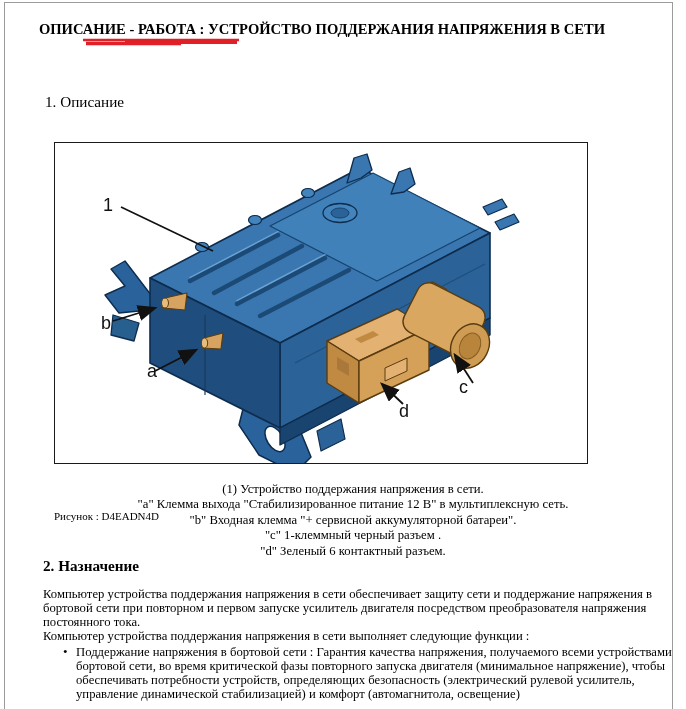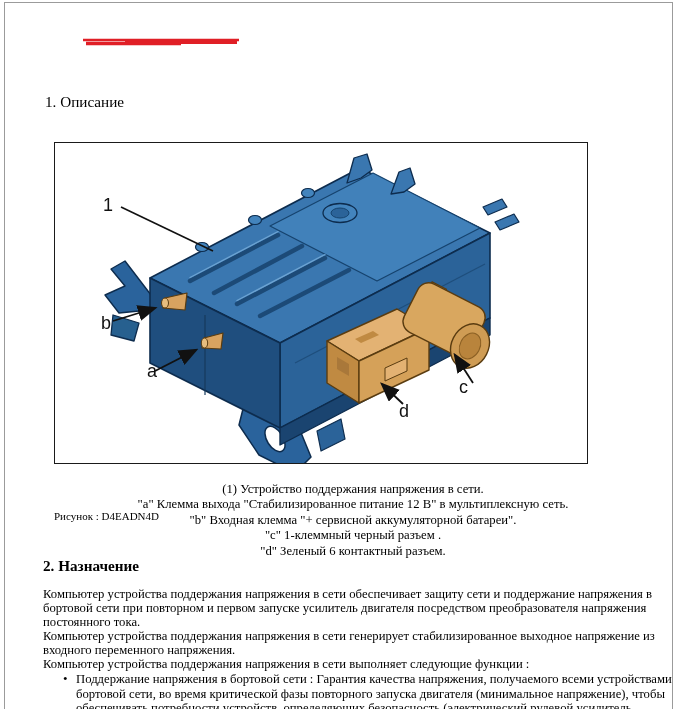--- a/index.html
+++ b/index.html
@@ -60,20 +60,21 @@
     content:"\2022";position:absolute;left:-13px;top:0;
     font-size:13px;
   }
   svg text{font-family:"Liberation Sans", sans-serif;}
 </style>
 </head>
 <body>
 
 <div class="page">
 
+  <div class="doc-title">ОПИСАНИЕ - РАБОТА : УСТРОЙСТВО ПОДДЕРЖАНИЯ НАПРЯЖЕНИЯ В СЕТИ</div>
 
   <svg class="title-underline" width="164" height="12" viewBox="0 0 164 12">
     <path d="M2,4 L158,4" stroke="#e01f26" stroke-width="2.6" fill="none"></path>
     <path d="M5,7.5 L100,7.5" stroke="#e01f26" stroke-width="3.6" fill="none"></path>
     <path d="M44,6.5 L156,6.5" stroke="#e01f26" stroke-width="3" fill="none"></path>
   </svg>
 
 
   <div class="h-section" id="h-desc">1. Описание</div>
 
@@ -174,21 +175,20 @@
     <div class="line">"a" Клемма выхода "Стабилизированное питание 12 В" в мультиплексную сеть.</div>
     <div class="line">"b" Входная клемма "+ сервисной аккумуляторной батареи".</div>
     <div class="line">"c" 1-клеммный черный разъем .</div>
     <div class="line">"d" Зеленый 6 контактный разъем.</div>
   </div>
 
   <div class="section2">
     <div class="h-inline">2. Назначение</div>
     <div class="paras">
       <div>Компьютер устройства поддержания напряжения в сети обеспечивает защиту сети и поддержание напряжения в бортовой сети при повторном и первом запуске усилитель двигателя посредством преобразователя напряжения постоянного тока.</div>
-      <div>Компьютер устройства поддержания напряжения в сети генерирует стабилизированное выходное напряжение из входного переменного напряжения.</div>
       <div>Компьютер устройства поддержания напряжения в сети выполняет следующие функции :</div>
     </div>
     <ul class="bullets">
       <li><span>Поддержание напряжения в бортовой сети : Гарантия качества напряжения, получаемого всеми устройствами бортовой сети, во время критической фазы повторного запуска двигателя (минимальное напряжение), чтобы обеспечивать потребности устройств, определяющих безопасность (электрический рулевой усилитель, управление динамической стабилизацией) и комфорт (автомагнитола, освещение)</span></li>
 
     </ul>
   </div>
 
 </div>
 

